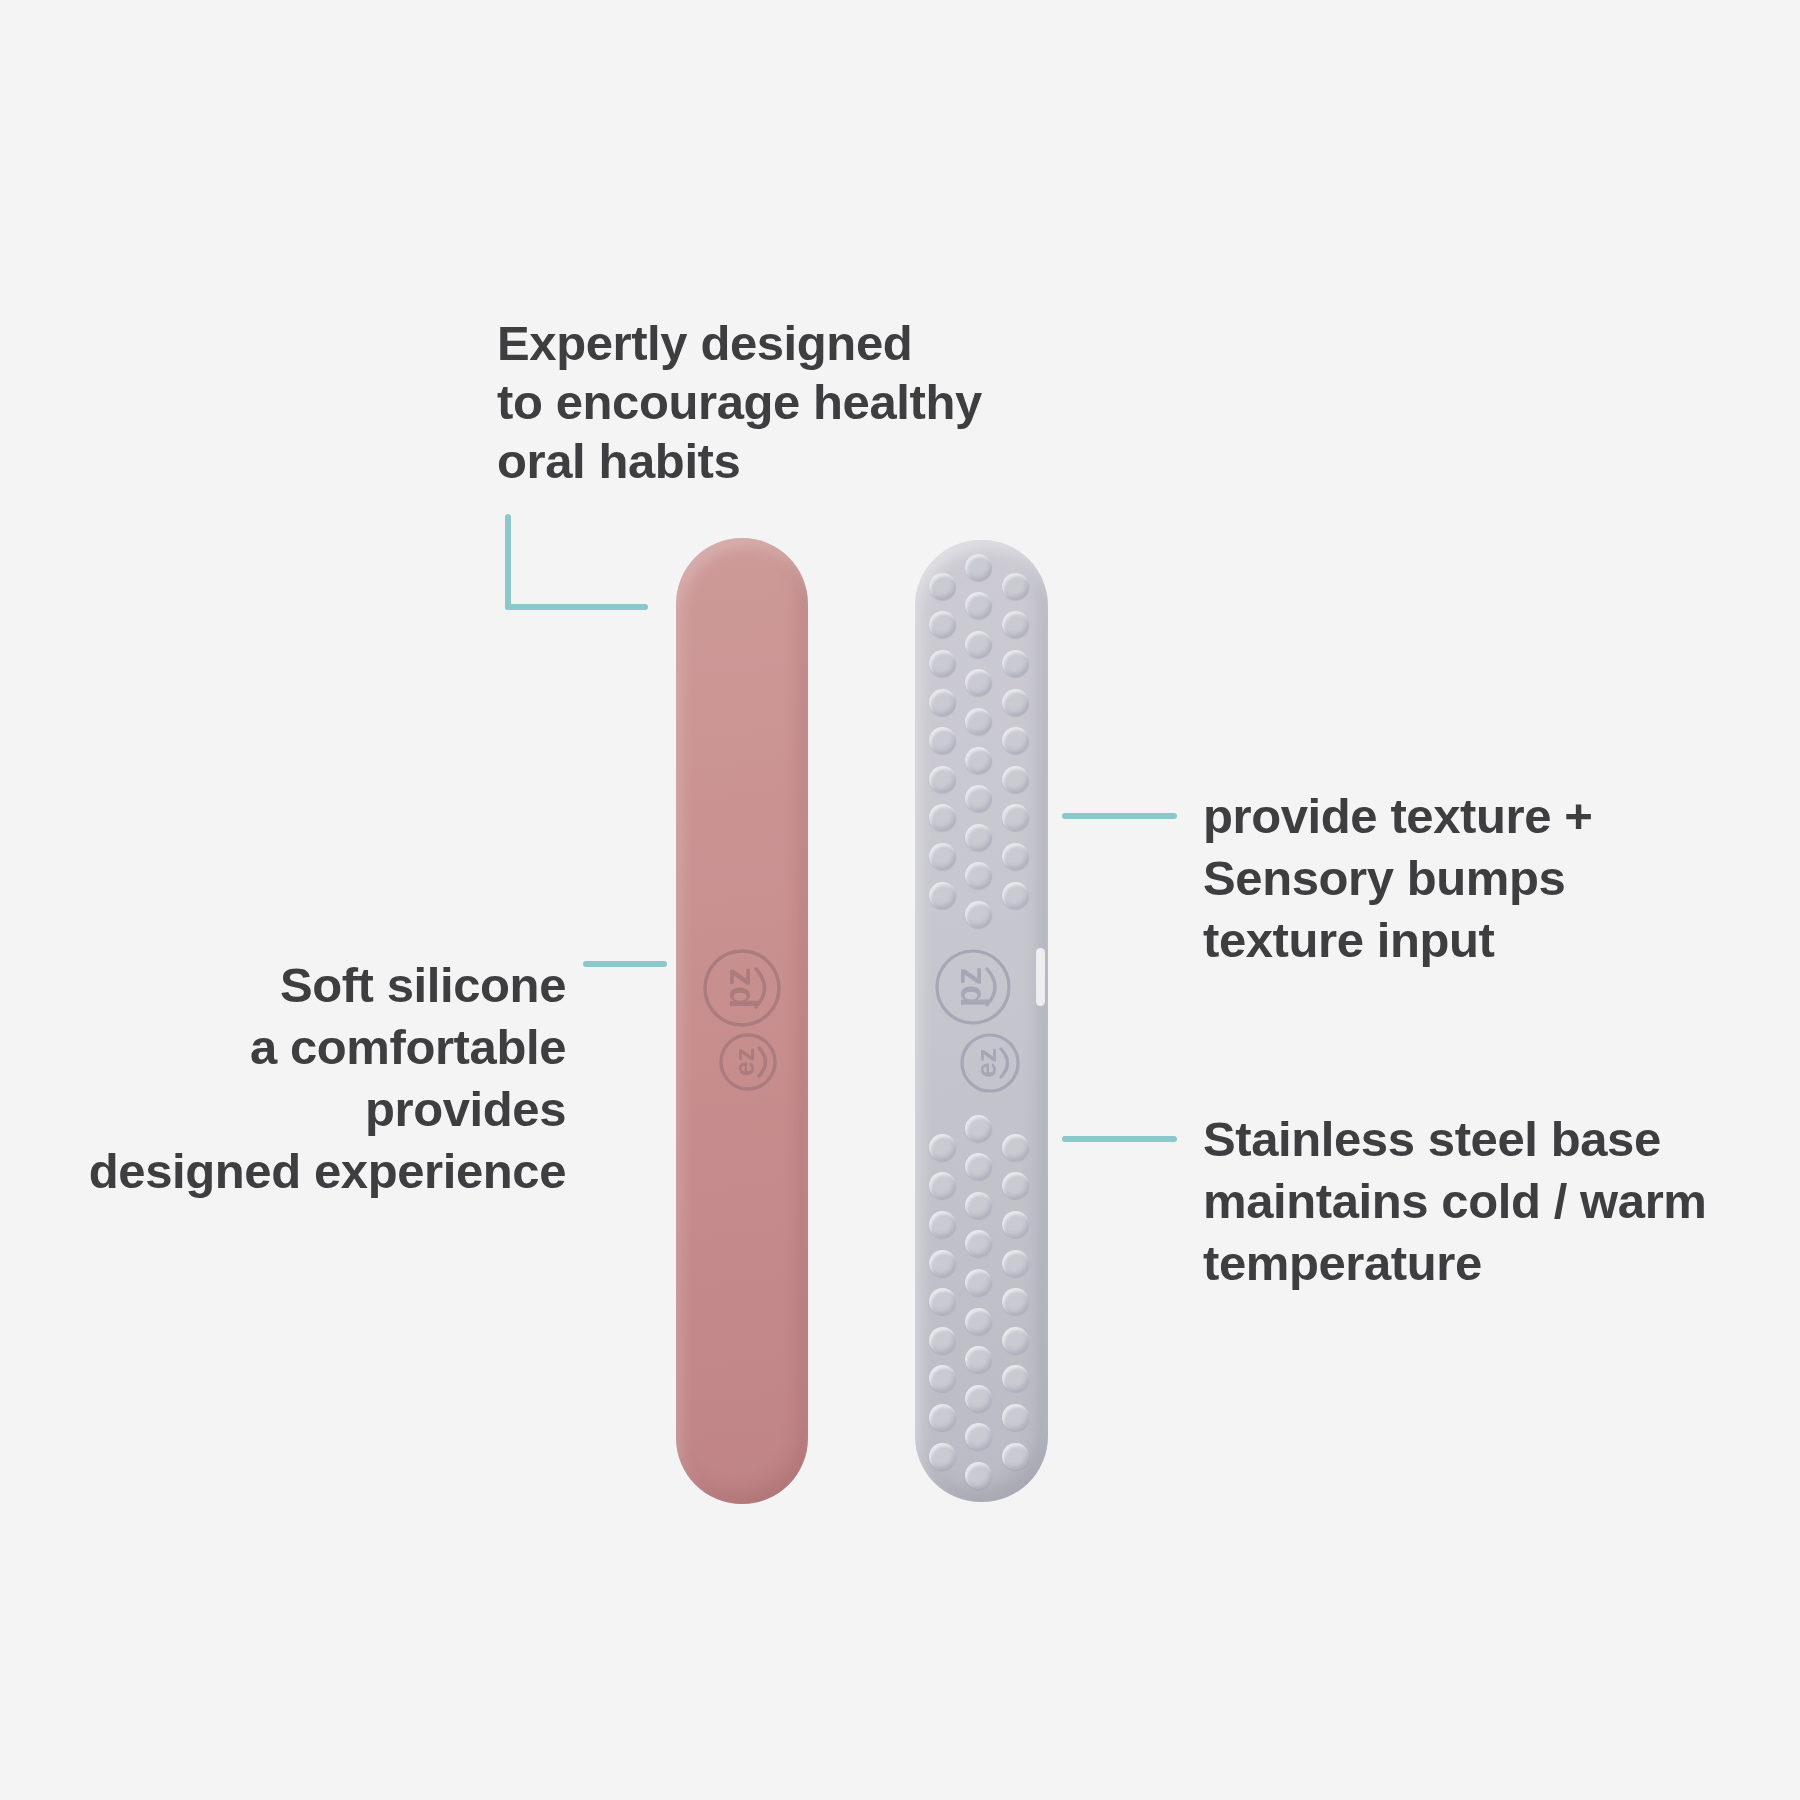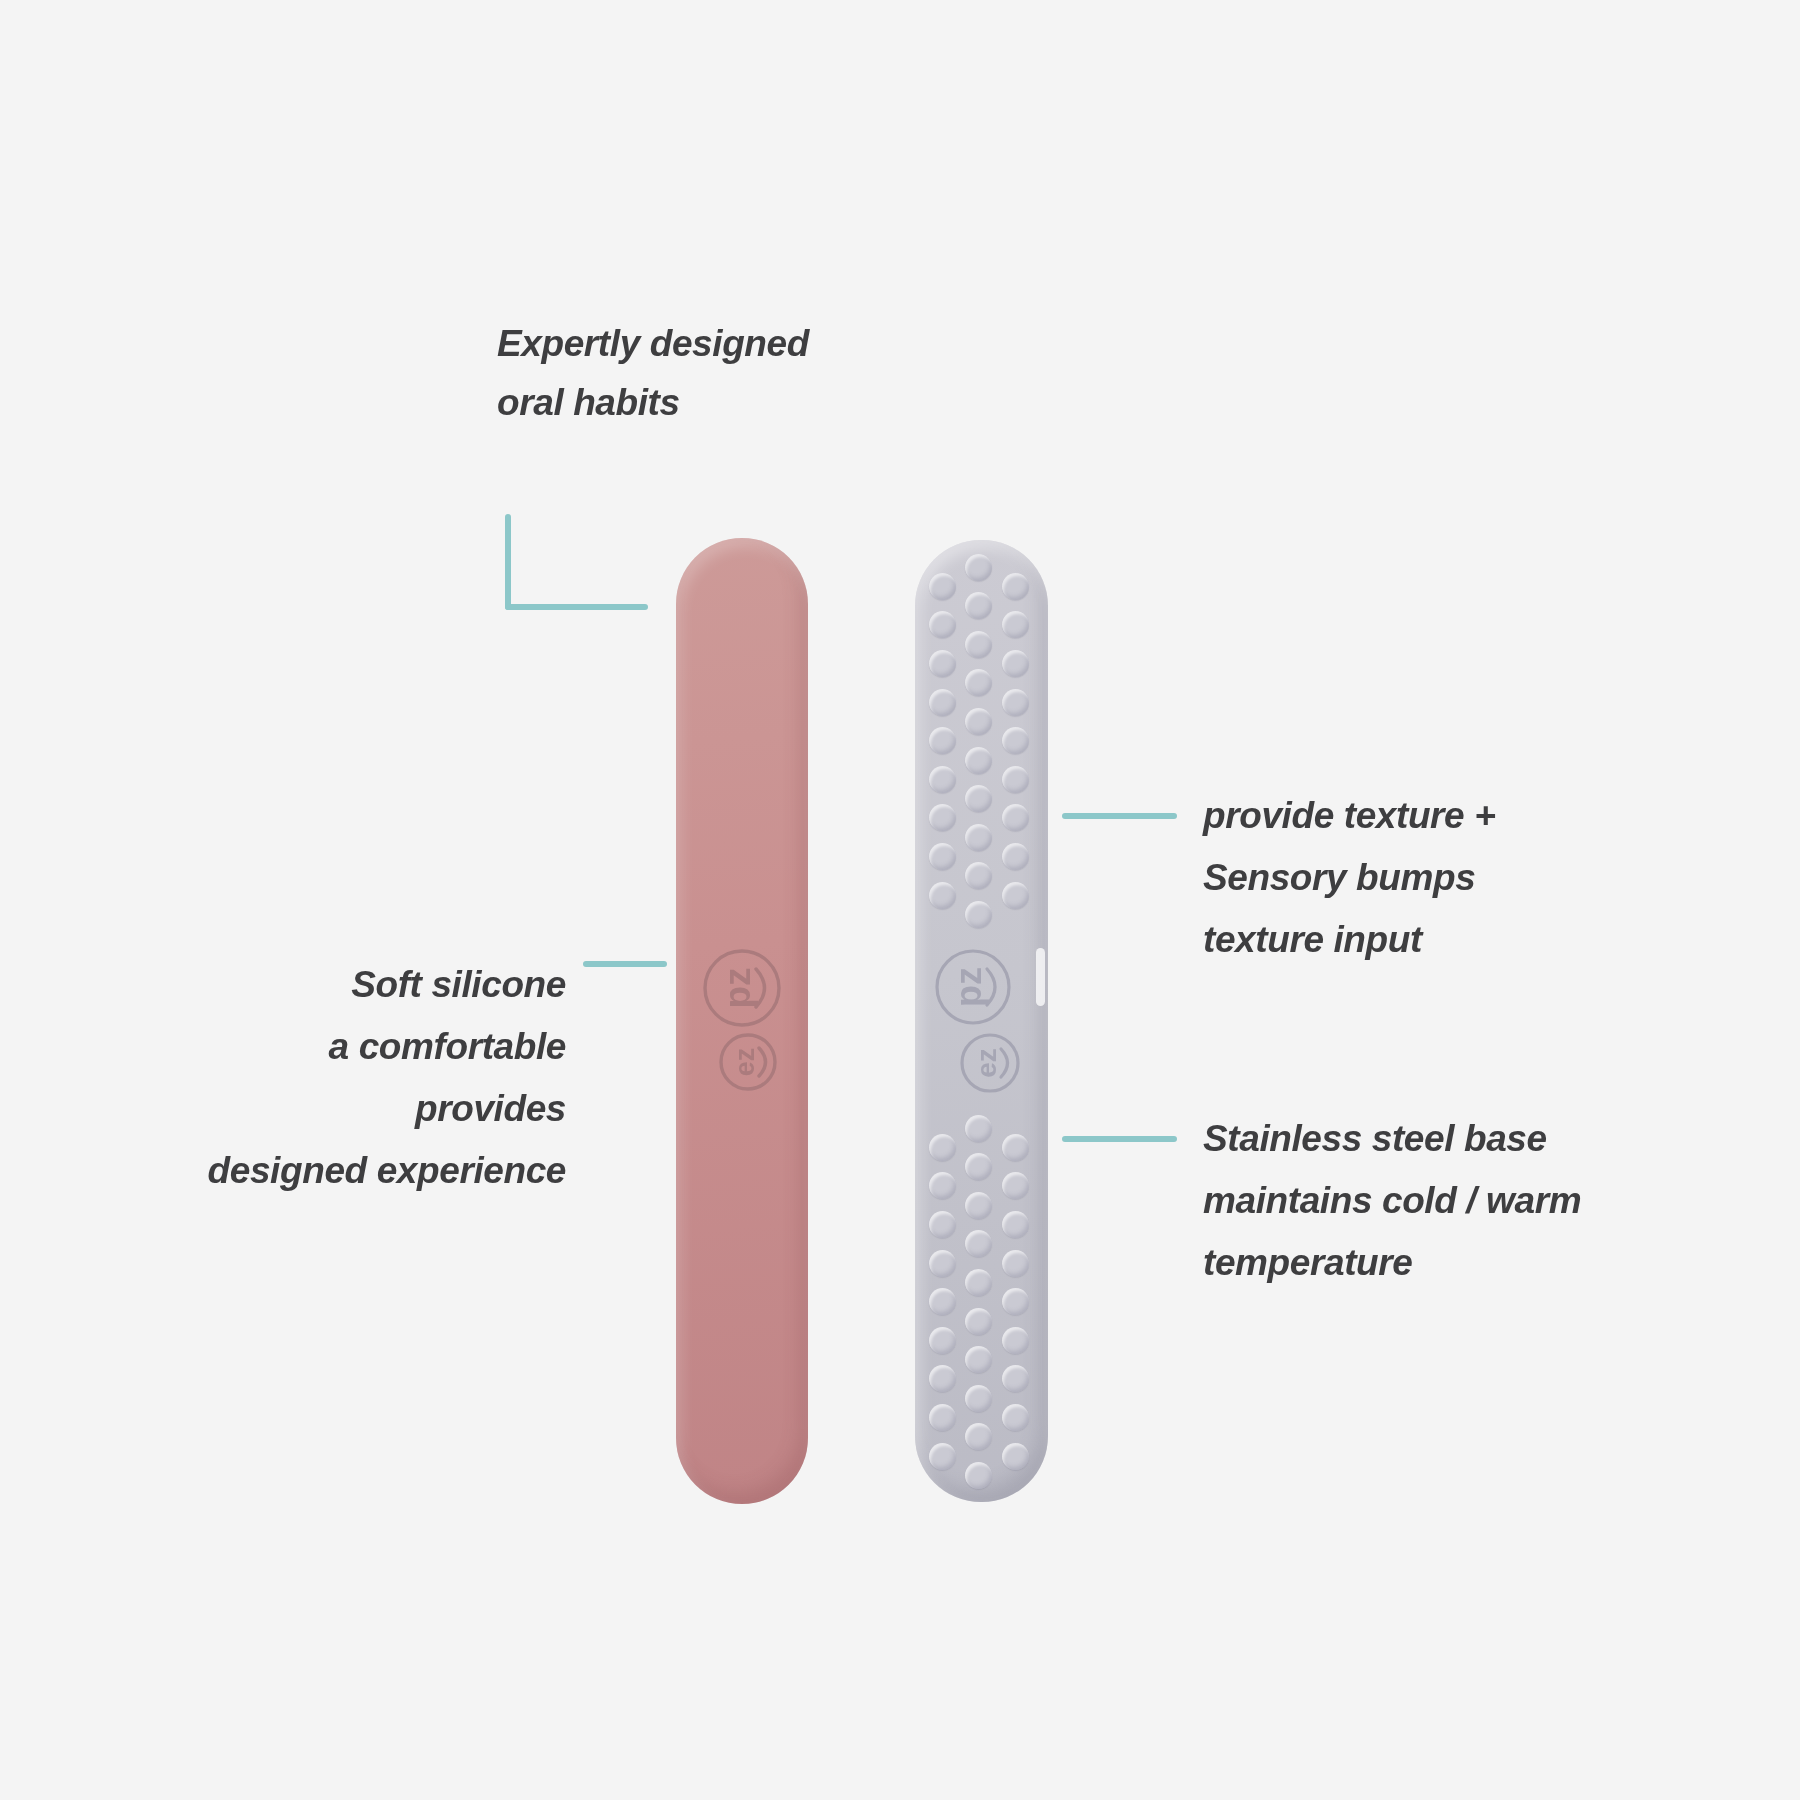--- a/index.html
+++ b/index.html
@@ -8,23 +8,22 @@
     width: 1800px;
     height: 1800px;
     background: var(--bg, #f4f4f4);
     font-family: "Liberation Sans", "DejaVu Sans", sans-serif;
     overflow: hidden;
   }
   .callout {
     position: absolute;
     font-weight: 700;
     color: var(--text, #3e3e40);
-    font-size: 37px;
+    font-size: 49px;
     letter-spacing: -0.4px;
-    font-style: italic;
   }
   .callout .line { line-height: 62px; white-space: nowrap; }
   #callout-expert { left: 497px; top: 314px; text-align: left; }
   #callout-expert .line { line-height: 59px; }
   #callout-soft   { right: 1234px; top: 954px; text-align: right; }
   #callout-bumps  { left: 1203px; top: 785px; text-align: left; }
   #callout-steel  { left: 1203px; top: 1108px; text-align: left; }
 
   .connector {
     position: absolute;
@@ -72,20 +71,21 @@
     background: rgba(255,255,255,0.75);
   }
 </style>
 </head>
 <body>
 
 <div class="canvas" style="--bg: #f4f4f4; --text: #3e3e40; --accent: #8cc7c9;">
 
   <div class="callout" id="callout-expert">
     <div class="line">Expertly designed</div>
+    <div class="line">to encourage healthy</div>
     <div class="line">oral habits</div>
   </div>
   <div class="connector" id="conn-expert-v"></div>
   <div class="connector" id="conn-expert-h"></div>
 
   <div class="callout" id="callout-soft">
     <div class="line">Soft silicone</div>
     <div class="line">a comfortable</div>
     <div class="line">provides</div>
     <div class="line">designed experience</div>

